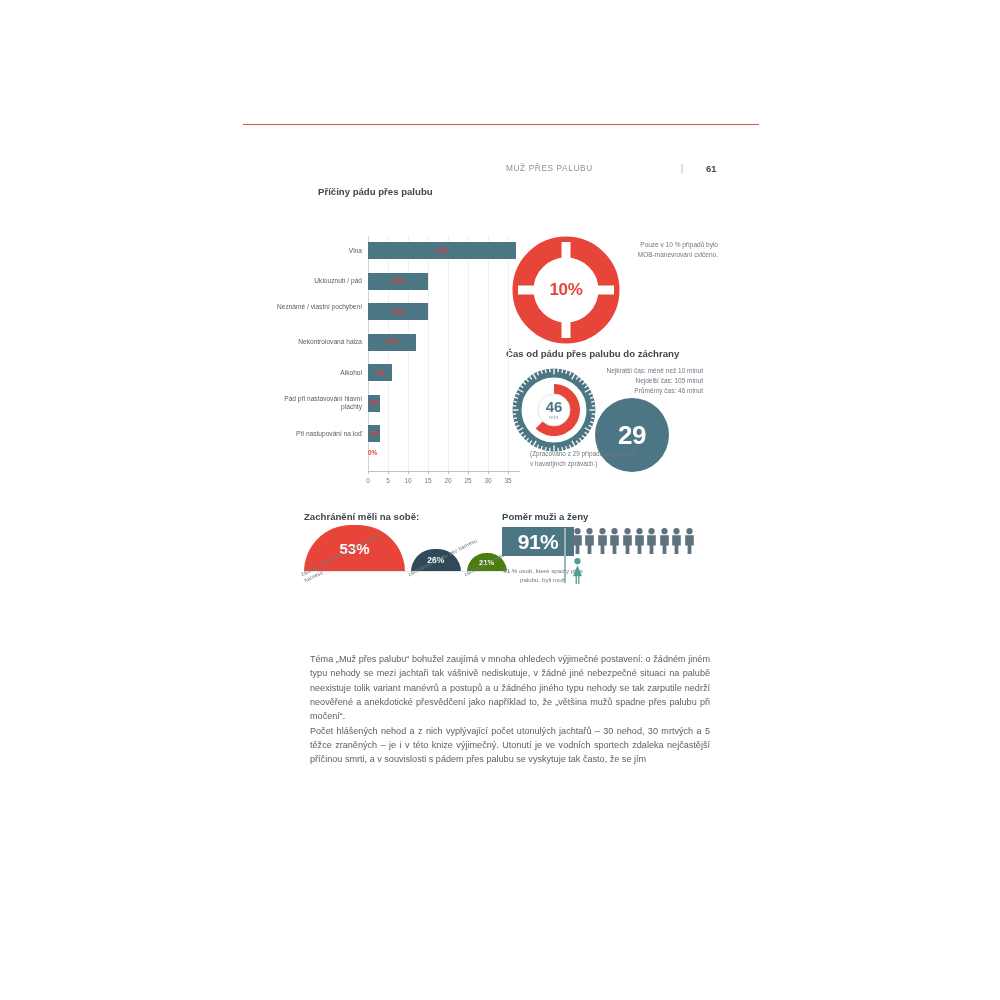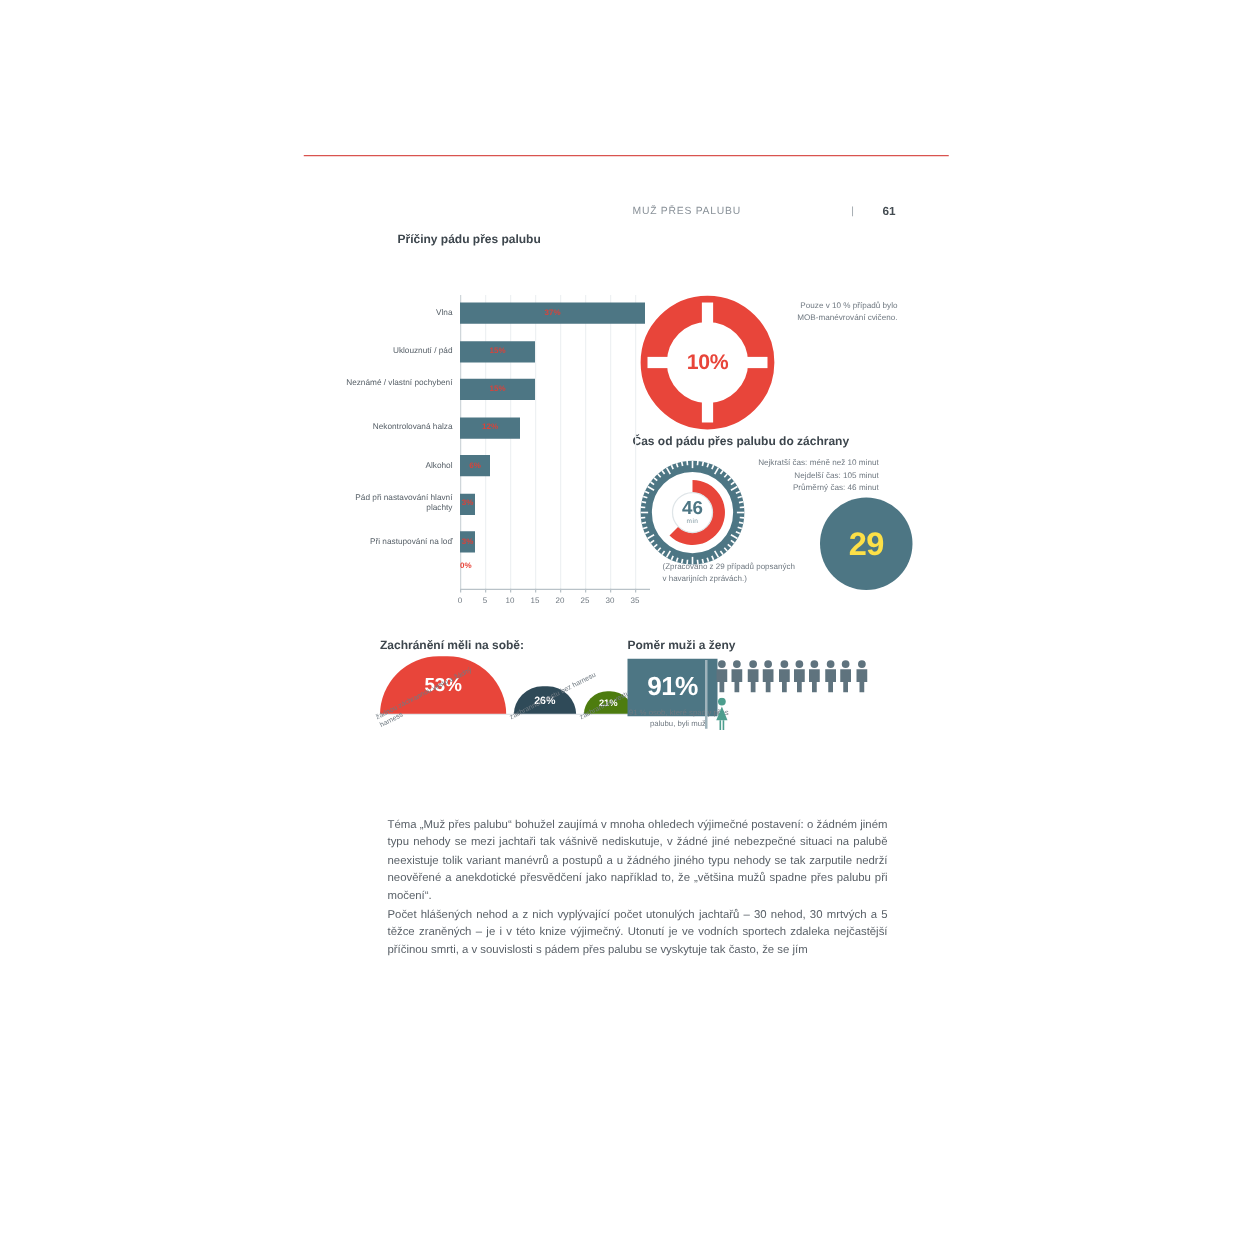--- a/index.html
+++ b/index.html
@@ -60,39 +60,39 @@
              text-align:right;font-size:6.5px;line-height:9.6px;color:#6f7880;}
 
   
   .clock-wrap{position:absolute;left:508px;top:364px;width:92px;height:92px;}
   .clock-mid{position:absolute;left:0;top:0;width:92px;height:92px;
              display:flex;flex-direction:column;align-items:center;justify-content:center;text-align:right;}
   .clock-num{font-size:15px;font-weight:bold;color:#4d7684;line-height:14px;}
   .clock-unit{font-size:5.2px;color:#7f96a0;letter-spacing:.4px;}
   .time-lines{position:absolute;left:575px;top:366px;width:128px;
               text-align:right;font-size:6.5px;line-height:9.8px;color:#6f7880;}
-  .big29{position:absolute;left:656px;top:398px;width:74px;height:74px;
+  .big29{position:absolute;left:595px;top:398px;width:74px;height:74px;
          border-radius:50%;background:#4d7684;
          display:flex;align-items:center;justify-content:center;
-         color:#fde047;font-size:26px;font-weight:bold;letter-spacing:-.5px;}
+         color:#ffffff;font-size:26px;font-weight:bold;letter-spacing:-.5px;}
   .src-note{position:absolute;left:530px;top:449px;width:110px;
             font-size:6.4px;line-height:10px;color:#6f7880;}
 
   
   .domes{position:absolute;left:304px;top:524px;width:210px;height:48px;}
   .dome{position:absolute;bottom:0;border-radius:1000px 1000px 0 0;
         display:flex;align-items:center;justify-content:center;
         color:#ffffff;font-weight:bold;}
   .dome-base{position:absolute;left:304px;top:571px;width:208px;height:1px;background:#e3e7ea;}
   .dlabels{position:absolute;left:296px;top:566px;width:230px;height:48px;}
   .dlab{position:absolute;font-size:5.6px;line-height:7.4px;color:#707a82;
         transform-origin:left top;transform:rotate(-27deg);width:90px;}
 
   
-  .tag91{position:absolute;left:502px;top:527px;width:72px;height:46px;
+  .tag91{position:absolute;left:502px;top:527px;width:72px;height:29px;
          background:#4d7684;display:flex;align-items:center;justify-content:center;
          color:#ffffff;font-size:21px;font-weight:bold;letter-spacing:-.5px;}
   .tag91note{position:absolute;left:502px;top:566px;width:82px;
              text-align:center;font-size:6.2px;line-height:9.4px;color:#6f7880;}
   .divbar{position:absolute;left:564px;top:528px;width:2px;height:55px;background:#9fb3bb;}
   .people{position:absolute;left:572px;top:528px;width:124px;height:56px;}
   .fig{position:absolute;}
 
   
   .body-copy{position:absolute;left:310px;top:636px;width:400px;

